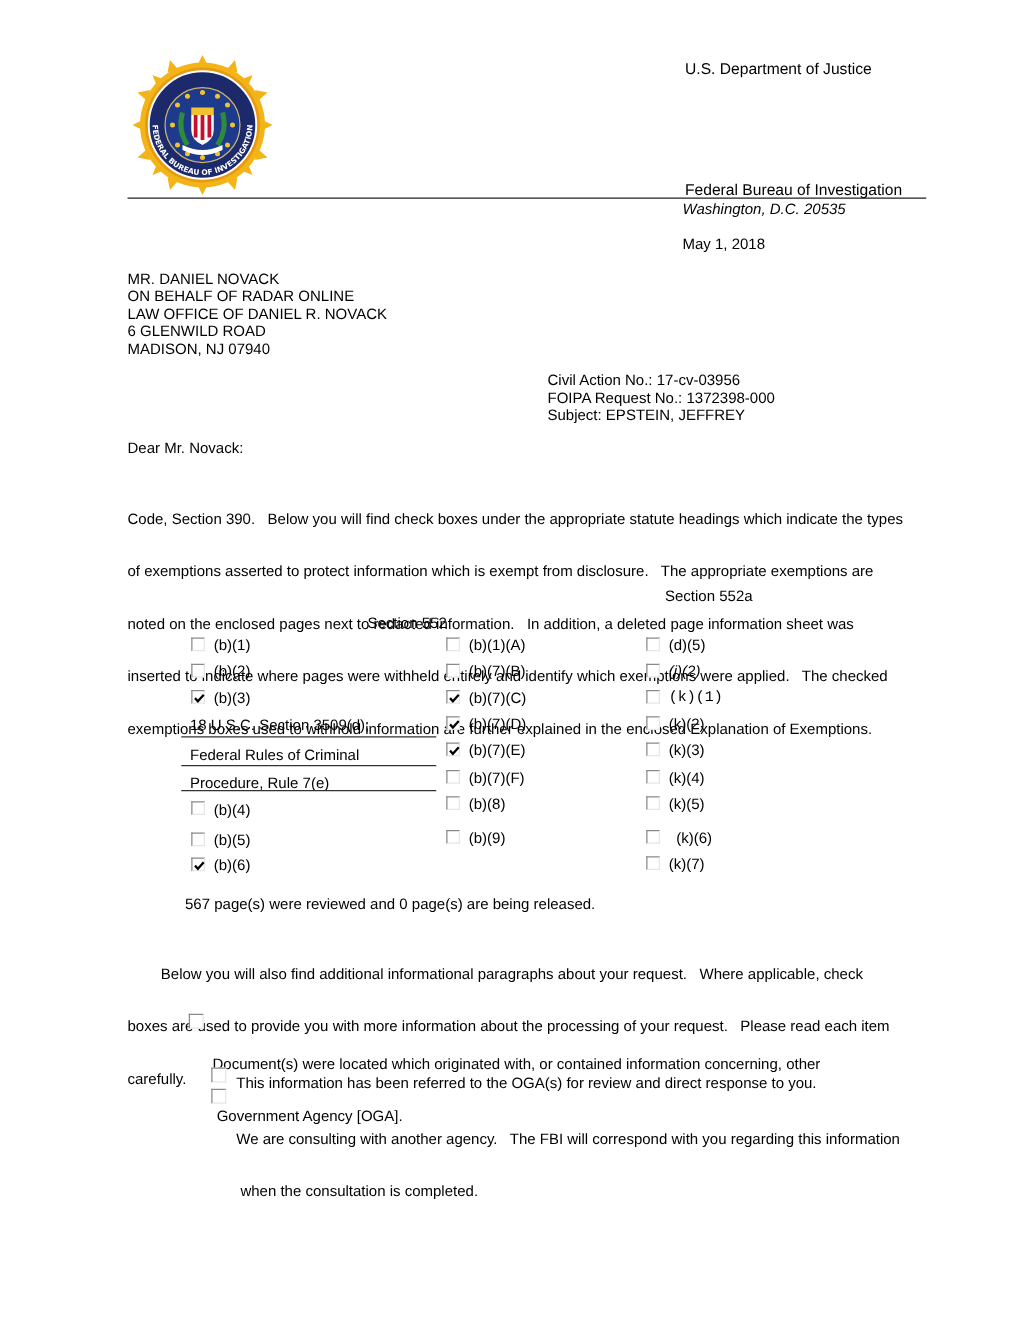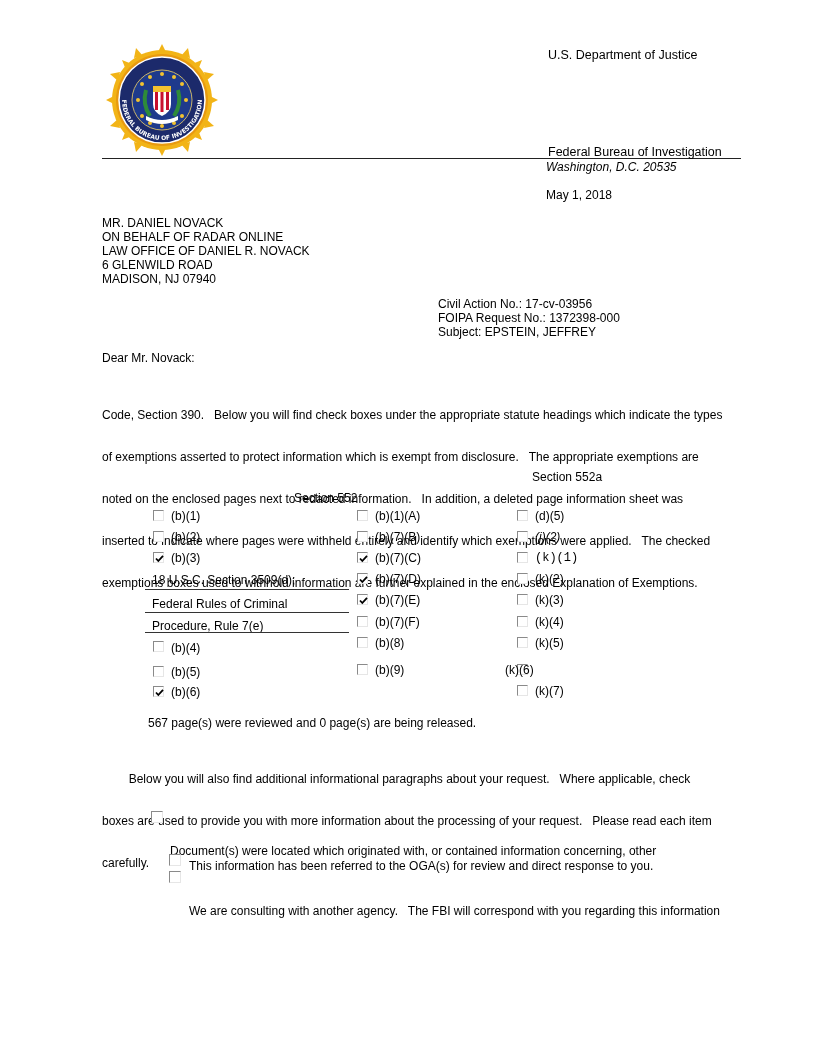--- a/index.html
+++ b/index.html
@@ -201,37 +201,39 @@
 <div class="cb" style="left:517px; top:594px;"></div>
 <div class="cb-label" style="left:535px; top:593px;">(k)(3)</div>
 
 <div class="cb" style="left:517px; top:616px;"></div>
 <div class="cb-label" style="left:535px; top:615px;">(k)(4)</div>
 
 <div class="cb" style="left:517px; top:637px;"></div>
 <div class="cb-label" style="left:535px; top:636px;">(k)(5)</div>
 
 <div class="cb" style="left:517px; top:664px;"></div>
-<div class="cb-label" style="left:505px; top:663px;">(k)(6)</div>
+<div class="cb-label" style="left:541px; top:663px;">(k)(6)</div>
 
 <div class="cb" style="left:517px; top:685px;"></div>
 <div class="cb-label" style="left:535px; top:684px;">(k)(7)</div>
 
 <div class="abs line" style="left:148px; top:716px;">567 page(s) were reviewed and 0 page(s) are being released.</div>
 
 <div class="para" style="left:102px; top:744px; white-space:pre;">
   <div>        Below you will also find additional informational paragraphs about your request.   Where applicable, check</div>
   <div>boxes are used to provide you with more information about the processing of your request.   Please read each item</div>
   <div>carefully.</div>
 </div>
 
 <div class="cb" style="left:151px; top:811px; width:12px; height:12px;"></div>
 <div class="abs" style="left:170px; top:816px; white-space:pre; line-height:14px;">
   <div>Document(s) were located which originated with, or contained information concerning, other</div>
+  <div> Government Agency [OGA].</div>
 </div>
 
 <div class="cb" style="left:169px; top:854px; width:12px; height:12px;"></div>
 <div class="abs line" style="left:189px; top:859px;">This information has been referred to the OGA(s) for review and direct response to you.</div>
 
 <div class="cb" style="left:169px; top:871px; width:12px; height:12px;"></div>
 <div class="abs" style="left:189px; top:876px; white-space:pre; line-height:14px;">
   <div>We are consulting with another agency.   The FBI will correspond with you regarding this information</div>
+  <div> when the consultation is completed.</div>
 </div>
 
 </body></html>

